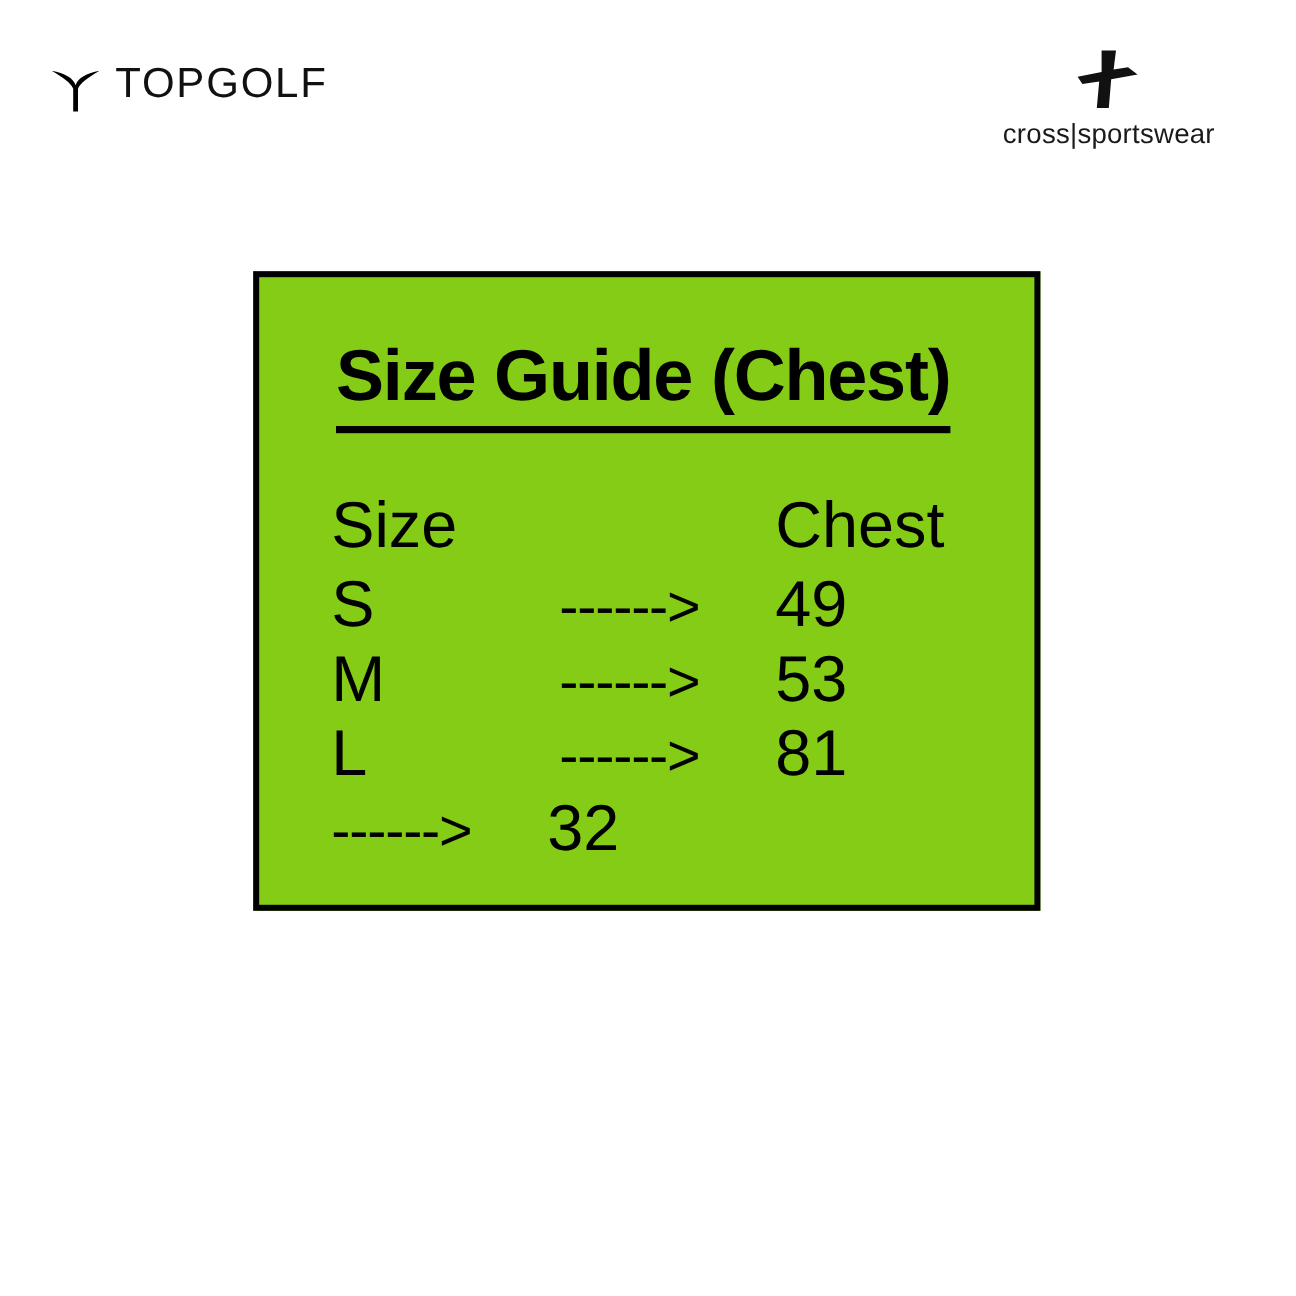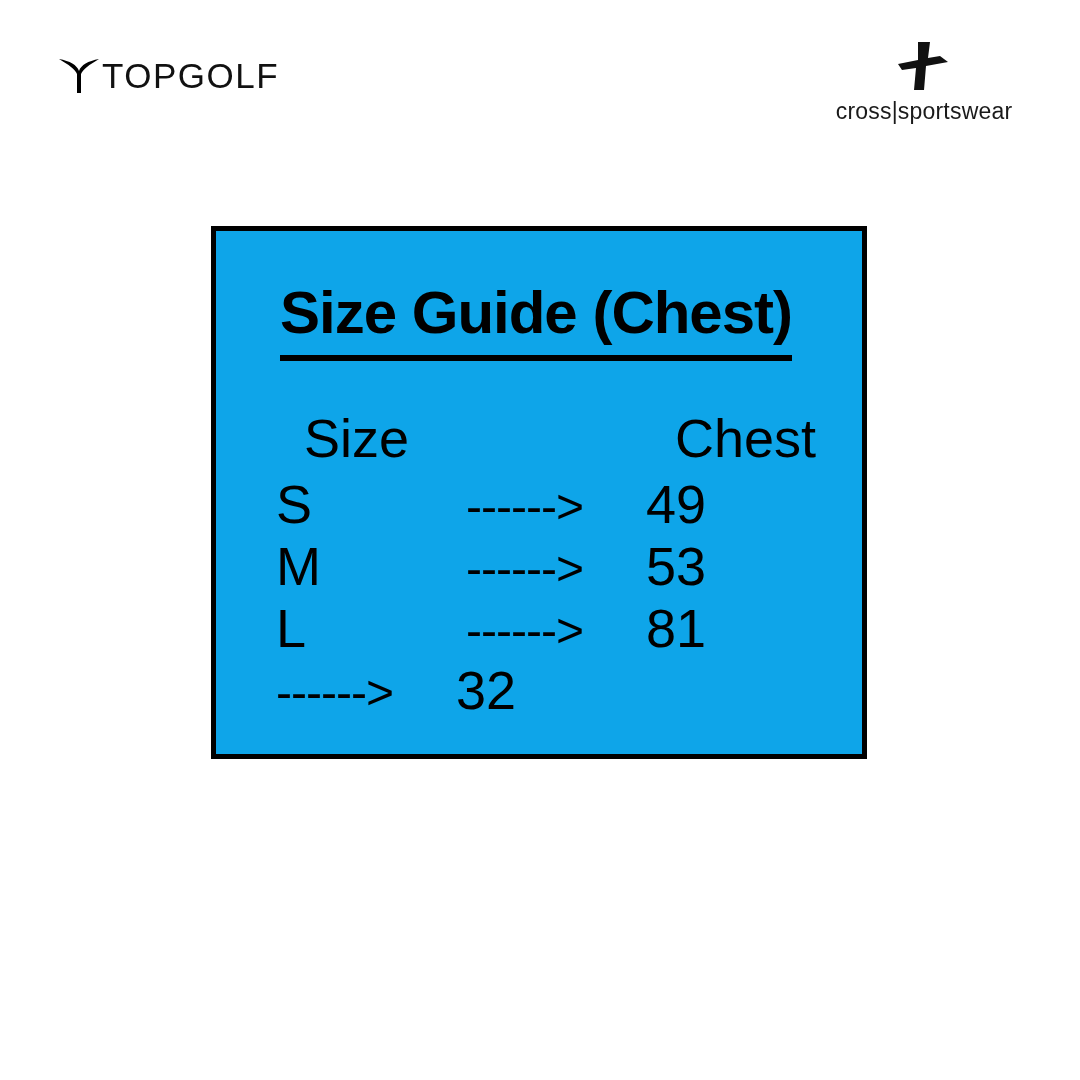--- a/index.html
+++ b/index.html
@@ -20,25 +20,25 @@
   .header {
     position: absolute;
     top: 0;
     left: 0;
     width: 1080px;
     height: 150px;
   }
 
   .topgolf-logo {
     position: absolute;
-    left: 56px;
+    left: 40px;
     top: 52px;
     display: flex;
-    align-items: center;
-    gap: 0;
+    align-items: flex-start;
+    gap: 10px;
   }
   .topgolf-mark {
     width: 46px;
     height: 46px;
     display: block;
   }
   .topgolf-word {
     font-family: "Liberation Sans", sans-serif;
     font-size: 35px;
     font-weight: 400;
@@ -72,21 +72,21 @@
 
   
   .size-panel {
     position: absolute;
     left: 211px;
     top: 226px;
     width: 656px;
     height: 533px;
     border: 5px solid #000000;
     box-sizing: border-box;
-    background: #0ea5e9;
+    background: #84cc16;
   }
 
   .panel-title {
     position: absolute;
     left: 64px;
     top: 52px;
     font-size: 60px;
     font-weight: bold;
     letter-spacing: -1px;
     line-height: 1;
@@ -124,24 +124,23 @@
   .col-chest {
     width: 170px;
     font-size: 54px;
     line-height: 1;
     white-space: nowrap;
     text-align: left;
   }
   .header-row .col-size,
   .header-row .col-chest {
     font-size: 54px;
-    margin-left: 28px;
   }
   .header-row .col-chest {
-    text-align: right;
+    text-align: left;
   }
   .header-row {
     height: 66px;
   }
 </style>
 </head>
 <body>
 
 <div class="header">
 

